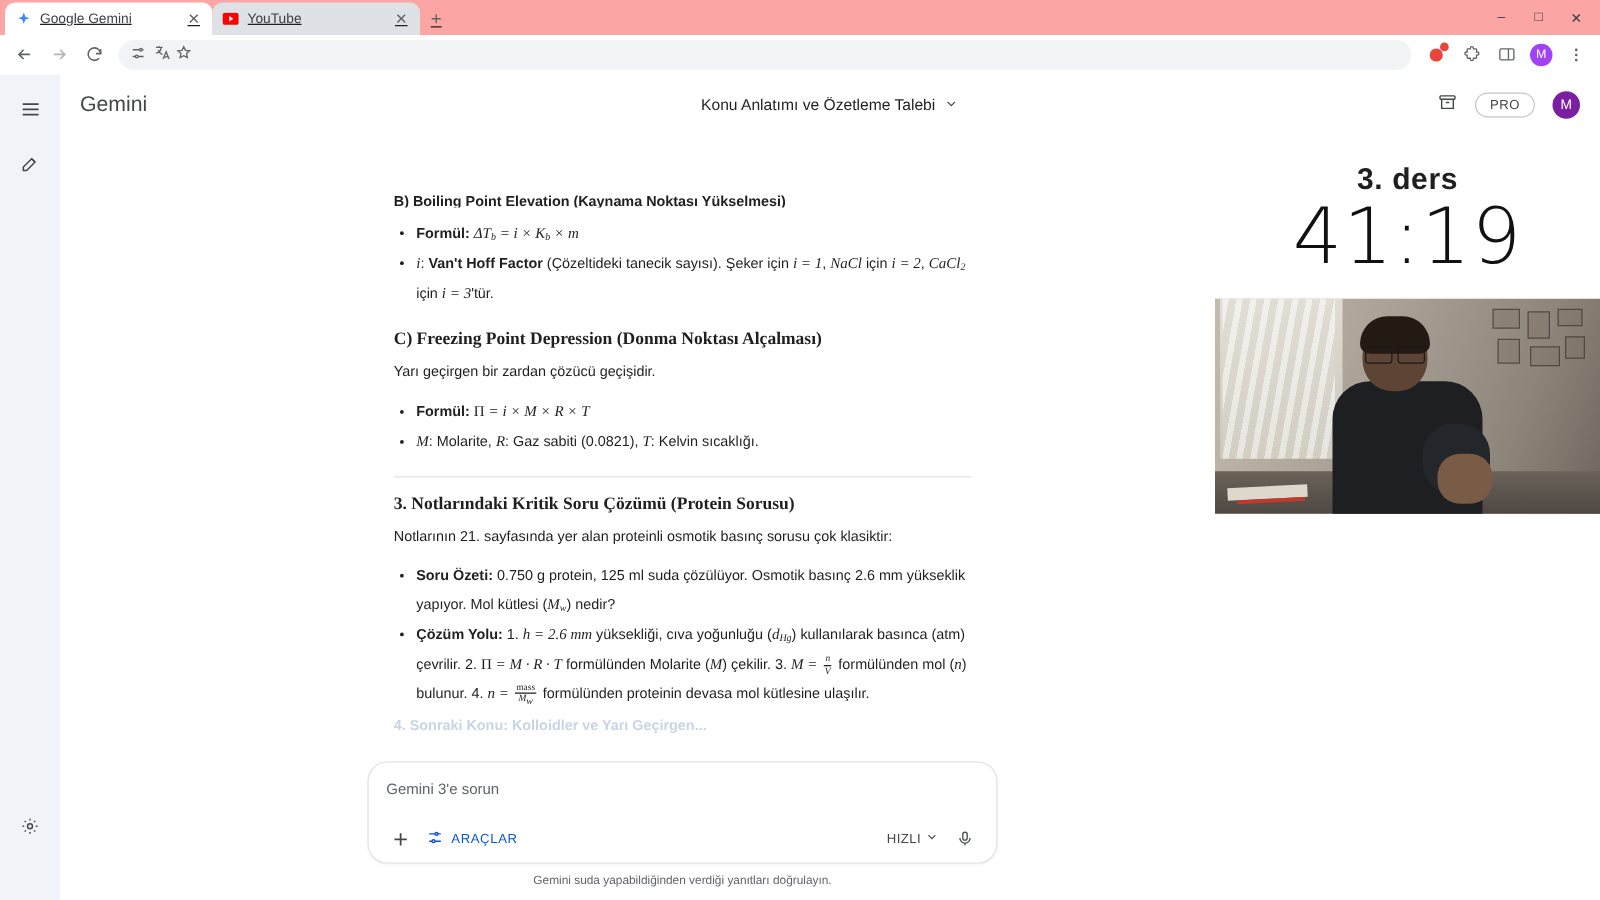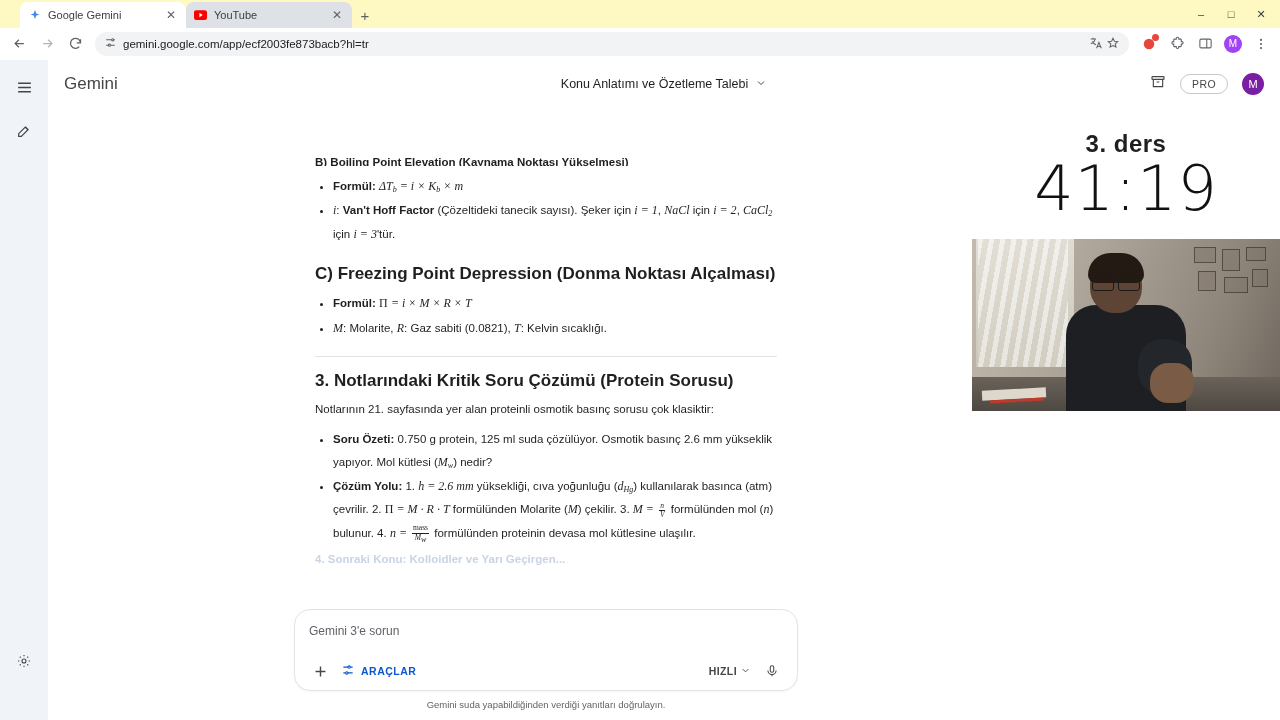--- a/index.html
+++ b/index.html
@@ -9,23 +9,24 @@
     font-family: "Liberation Sans", sans-serif;
     background: #ffffff;
     overflow: hidden;
     color: #1f1f1f;
   }
 
   
   .browser { width: 1280px; height: 720px; display: flex; flex-direction: column; background: #dee1e6; }
 
   .tabstrip {
-    height: 28px; background: #fef9c3;
-    display: flex; align-items: flex-end; padding: 0 20px; gap: 0;
+    height: 28px; background: #fca5a5;
+    display: flex; align-items: flex-end; padding: 0 4px; gap: 0;
     position: relative;
+    text-decoration: underline;
   }
   .tab {
     height: 26px; width: 166px;
     display: flex; align-items: center; gap: 7px;
     padding: 0 8px; border-radius: 8px 8px 0 0;
     font-size: 11px; color: #3c4043;
     position: relative;
   }
   .tab.active { background: #ffffff; }
   .tab.inactive { background: #dee1e6; }
@@ -83,21 +84,21 @@
   .avatar { width: 22px; height: 22px; border-radius: 50%; background: #7b1fa2; color: #fff; font-size: 11px; display: flex; align-items: center; justify-content: center; }
 
   
   .convo {
     position: absolute; top: 48px; left: 0; right: 0; bottom: 0;
     overflow: hidden;
   }
   .convo-inner { width: 462px; margin: 0 auto; padding-top: 48px; position: relative; left: -118px; }
 
   .cut-head { font-size: 11.5px; font-weight: bold; color: #1f1f1f; margin: 0 0 9px; overflow: hidden; height: 10px; line-height: 13px; }
-  h3.sec { font-size: 17px; font-weight: bold; color: #1f1f1f; margin: 18px 0 8px; }
+  h3.sec { font-size: 14px; font-weight: bold; color: #1f1f1f; margin: 18px 0 8px; font-family: Liberation Serif, serif; }
   ul.bul { margin: 0 0 8px; padding-left: 18px; list-style: disc; }
   ul.bul li { font-size: 11.5px; line-height: 1.95; color: #1f1f1f; margin-bottom: 1px; }
   p.par { font-size: 11.5px; line-height: 1.85; color: #1f1f1f; margin: 0 0 8px; }
   b { font-weight: bold; }
   .mth { font-family: "Liberation Serif", serif; font-style: italic; font-size: 12px; }
   .mthu { font-family: "Liberation Serif", serif; font-size: 12px; font-style: normal; }
   .sub { font-size: 8px; vertical-align: -2px; font-style: italic; font-family: "Liberation Serif", serif; }
   .frac { display: inline-block; vertical-align: middle; text-align: center; font-family: "Liberation Serif", serif; font-size: 7.5px; line-height: 1.15; margin: 0 2px; }
   .frac .num { display: block; border-bottom: 1px solid #1f1f1f; padding: 0 1px; }
   .frac .den { display: block; padding: 0 1px; font-style: italic; }
@@ -109,21 +110,21 @@
     position: absolute; left: 0; right: 0; bottom: 0; padding-bottom: 10px;
     background: linear-gradient(to bottom, rgba(255,255,255,0) 0%, #fff 22%);
     display: flex; flex-direction: column; align-items: center;
   }
   .composer {
     width: 504px; border: 1px solid #e3e3e3; border-radius: 16px; background: #fff;
     padding: 14px 14px 8px; box-shadow: 0 1px 2px rgba(0,0,0,.04);
     position: relative; left: -118px;
   }
   .composer .ph { font-size: 12px; color: #5f6368; margin-bottom: 22px; }
-  .composer-row { display: flex; gap: 10px; font-weight: bold; }
+  .composer-row { display: flex; gap: 10px; }
   .plus { width: 22px; height: 22px; display: flex; align-items: center; justify-content: center; color: #444746; font-size: 16px; }
   .tools {
     display: flex; align-items: center; gap: 6px; color: #0b57d0;
     font-size: 10.5px; letter-spacing: .5px;
   }
   .spacer { flex: 1 1 auto; }
   .mode { display: flex; align-items: center; gap: 3px; color: #444746; font-size: 10.5px; letter-spacing: .4px; }
   .mic { width: 22px; height: 22px; display: flex; align-items: center; justify-content: center; color: #444746; }
   .disclaimer { font-size: 9.5px; color: #5f6368; margin-top: 8px; position: relative; left: -118px; }
 
@@ -217,21 +218,20 @@
     </div>
 
     <div class="omnibox">
       <span>
         <svg width="13" height="13" viewBox="0 0 24 24" fill="none" stroke="#5f6368" stroke-width="2">
             <path d="M4 7h10M18 7h2M4 17h4M12 17h8"></path>
             <circle cx="16" cy="7" r="2"></circle>
             <circle cx="10" cy="17" r="2"></circle>
           </svg>
       </span>
-      <span class="url">gemini.google.com/app/ecf2003fe873bacb?hl=tr</span>
       <span class="ob-icons">
         <span>
           <svg width="14" height="14" viewBox="0 0 24 24" fill="none" stroke="#5f6368" stroke-width="1.8">
               <path d="M3 5h9M7 3v2M10 5c0 4-3 7-7 8M6 9c1 3 3 5 6 6"></path>
               <path d="M13 21l4-10 4 10M14.5 18h5"></path>
             </svg>
         </span>
         <span>
           <svg width="14" height="14" viewBox="0 0 24 24" fill="none" stroke="#5f6368" stroke-width="1.8">
               <path d="M12 4l2.4 5 5.6.6-4.2 3.8 1.2 5.6L12 16.3 7 19l1.2-5.6L4 9.6 9.6 9z"></path>
@@ -331,20 +331,21 @@
               <span class="mth">i = 1</span>, <span class="mth">NaCl</span>
               <span>için</span>
               <span class="mth">i = 2</span>, <span class="mth">CaCl<span class="sub">2</span></span>
               <span>için</span>
               <span class="mth">i = 3</span><span>'tür.</span>
             </li>
           </ul>
 
           <h3 class="sec">C) Freezing Point Depression (Donma Noktası Alçalması)</h3>
 
+          <p class="par">Yarı geçirgen bir zardan çözücü geçişidir.</p>
           <ul class="bul">
             <li>
               <b>Formül:</b>
               <span class="mthu">Π</span> <span class="mth">= i × M × R × T</span>
             </li>
             <li>
               <span class="mth">M</span><span>: Molarite,</span>
               <span class="mth">R</span><span>: Gaz sabiti (0.0821),</span>
               <span class="mth">T</span><span>: Kelvin sıcaklığı.</span>
             </li>

